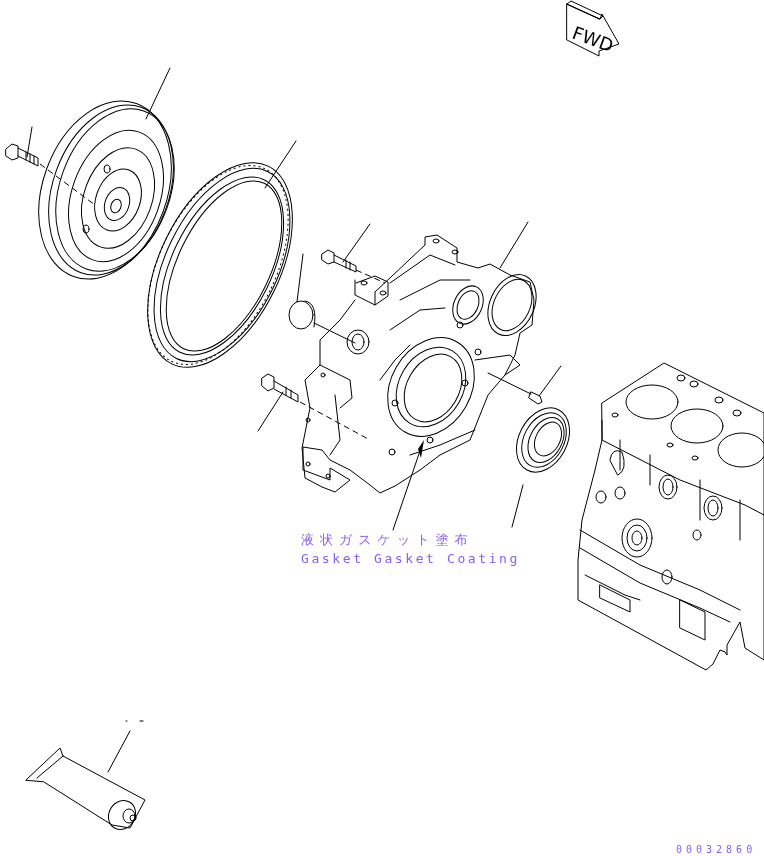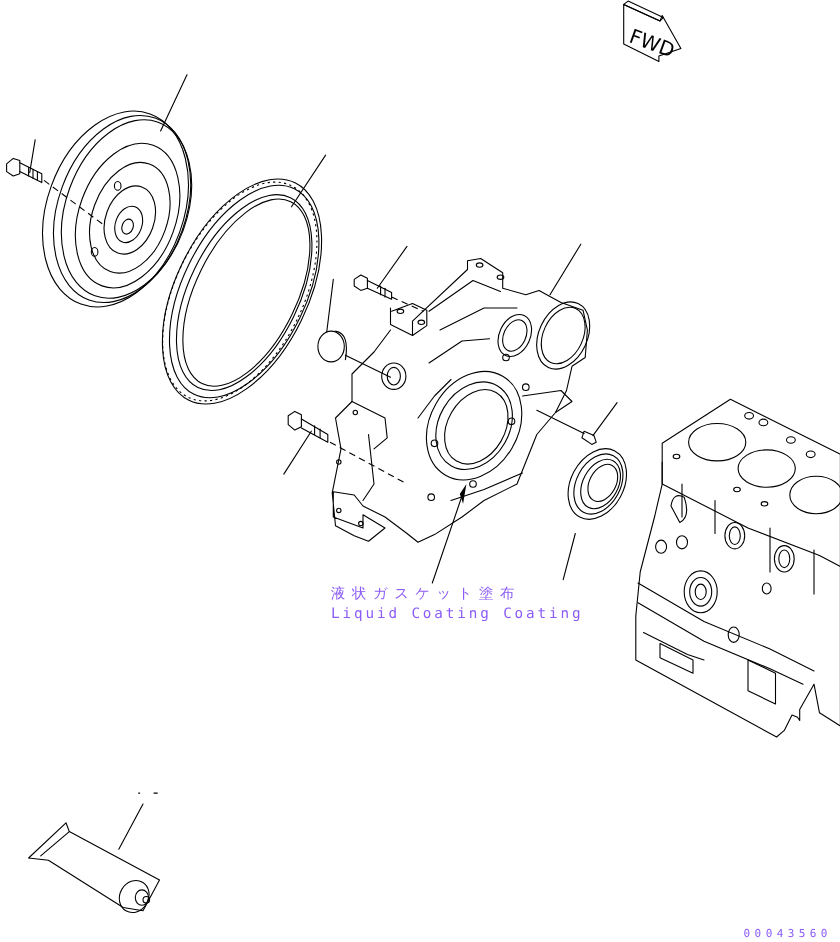--- a/index.html
+++ b/index.html
@@ -184,17 +184,17 @@
     <line class="ln" x1="37" y1="778" x2="63" y2="756"></line>
     <ellipse class="ln" cx="122" cy="815" rx="13" ry="15" transform="rotate(30 122 815)"></ellipse>
     <ellipse class="ln" cx="129" cy="816" rx="6" ry="7"></ellipse>
     <circle class="ln" cx="133" cy="818" r="3"></circle>
     <line class="ln" x1="130" y1="731" x2="108" y2="772"></line>
     <line class="ln" x1="126" y1="721" x2="127" y2="721"></line>
     <line class="ln" x1="140" y1="721" x2="143" y2="721"></line>
   </svg>
 
   <div class="label note-jp">液状ガスケット塗布</div>
-  <div class="label note-en">Liquid Coating Coating</div>
-
-  <div class="label drawing-no">00043560</div>
+  <div class="label note-en">Gasket Gasket Coating</div>
+
+  <div class="label drawing-no">00032860</div>
 
 </div>
 
 </body></html>

